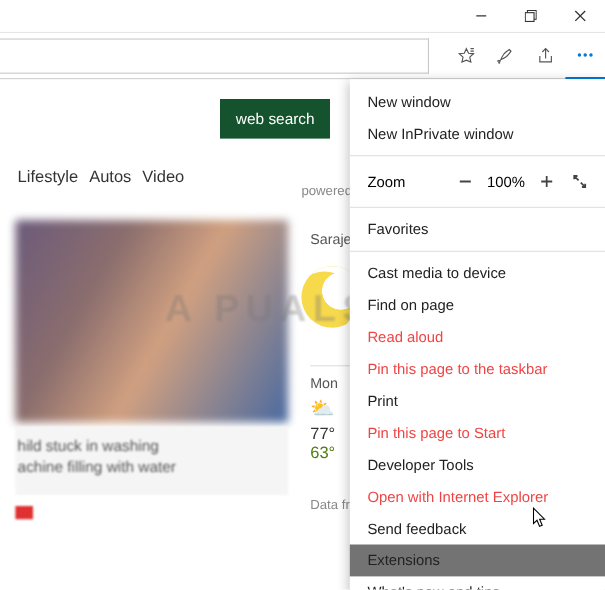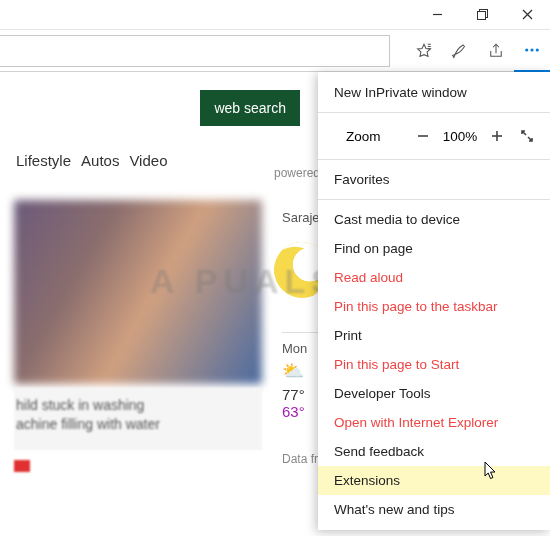--- a/index.html
+++ b/index.html
@@ -24,33 +24,33 @@
 .navlinks { display:flex; gap:10px; font-size:15px; color:#333; padding: 26px 0 14px 16px; }
 .powered { position:absolute; left:274px; top:94px; font-size:12px; color:#888; }
 .card-img { position:absolute; left:14px; top:128px; width:248px; height:184px; background:linear-gradient(120deg,#6b5a7a 0%,#8a6d6d 30%,#d0a080 55%,#4a6aa0 100%); filter:blur(4px); border-radius:2px;}
 .card-cap { position:absolute; left:14px; top:316px; width:248px; background:#f5f5f5; padding:8px 6px 16px 2px; font-size:14px; color:#555; line-height:1.35; filter:blur(1.2px);}
 .city { position:absolute; left:282px; top:138px; font-size:13px; color:#555; }
 .moon { position:absolute; left:274px; top:170px; width:56px; height:56px; border-radius:50%; background:radial-gradient(circle at 62% 38%, #fff 0 34%, #f7d94c 35% 100%); box-shadow:inset -6px 6px 0 0 #fff; transform:rotate(10deg);}
 .forecast { position:absolute; left:282px; top:260px; font-size:13px; color:#555; }
 .fc-day { border-top:1px solid #ddd; padding-top:8px; width:48px; }
 .fc-ic { font-size:18px; margin:4px 0; color:#888;}
 .fc-hi { font-size:15px; color:#333;}
-.fc-lo { font-size:15px; color:#a21caf;}
+.fc-lo { font-size:15px; color:#4d7c0f;}
 .datafrom { position:absolute; left:282px; top:380px; font-size:12px; color:#888;}
 .redbox { position:absolute; left:14px; top:388px; width:16px; height:12px; background:#e03030; filter:blur(1px);}
 .watermark { position:absolute; right:6px; bottom:4px; font-size:10px; color:#bbb; letter-spacing:0.5px;}
 .wm-big { position:absolute; left:150px; top:190px; font-size:34px; font-weight:600; color:rgba(120,120,120,0.35); letter-spacing:6px; filter:blur(0.8px);}
 
 
 .menu { position:absolute; right:0; top:72px; width:232px; background:#fff; box-shadow:-2px 2px 10px rgba(0,0,0,0.25); padding:6px 0; z-index:50; }
 .mi { padding: 7px 16px; font-size:13.5px; color:#222; display:flex; align-items:center; }
 .mi.disabled { color:#ef4444; }
-.mi.hover { background:#fef9c3; }
+.mi.hover { background:#737373; }
 .sep { height:1px; background:#e0e0e0; margin:5px 0; }
-.zoomrow { padding:7px 12px 7px 16px; display:flex; align-items:center; font-size:13.5px; gap:8px;margin-left:12px;}
+.zoomrow { padding:7px 12px 7px 16px; display:flex; align-items:center; font-size:13.5px; gap:8px;}
 .zoomrow .lbl { flex:1; }
 .zbtn { width:22px; height:22px; display:flex; align-items:center; justify-content:center; color:#444; }
 .zbtn svg { width:14px; height:14px; stroke:currentColor; fill:none; stroke-width:1.6;}
 .cursor { position:absolute; width:14px; height:20px; pointer-events:none; z-index:60;}
 </style>
 </head>
 <body>
 
 <div class="titlebar">
   <div class="winbtn">
@@ -127,20 +127,21 @@
       <div class="fc-hi">77°</div>
       <div class="fc-lo">63°</div>
     </div>
   </div>
   <div class="datafrom">Data from</div>
   <div class="redbox"></div>
   <div class="wm-big">A  PUALS</div>
 </div>
 
 <div class="menu">
+  <div class="mi">New window</div>
   <div class="mi">New InPrivate window</div>
   <div class="sep"></div>
   <div class="zoomrow">
     <span class="lbl">Zoom</span>
     <span class="zbtn">
         <svg viewBox="0 0 14 14">
           <line x1="2" y1="7" x2="12" y2="7"></line>
         </svg>
       </span>
     <span style="min-width:36px;text-align:center">100%</span>

